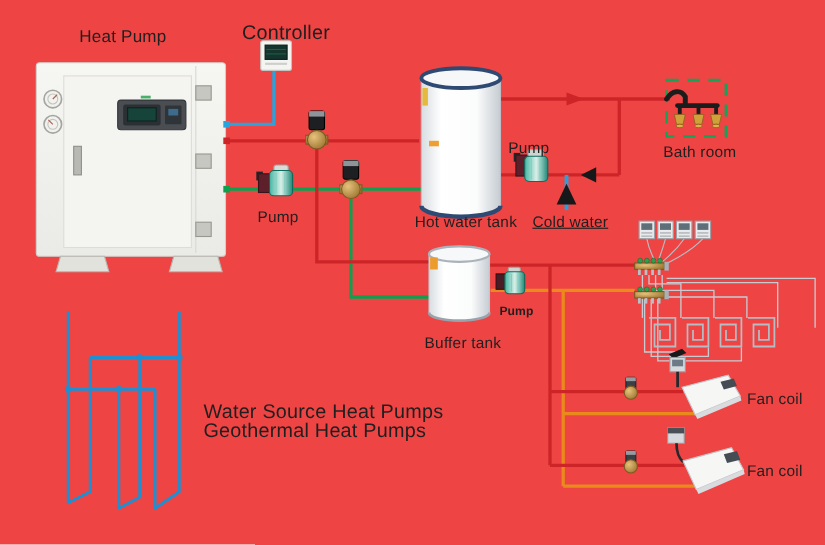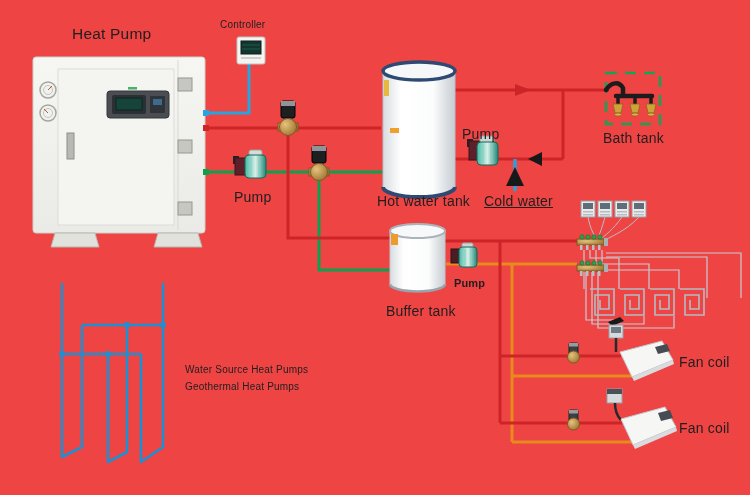--- a/index.html
+++ b/index.html
@@ -3,21 +3,21 @@
 <meta charset="utf-8">
 <style>
   html,body{margin:0;padding:0;background:#ffffff;}
   #stage{position:relative;width:750px;height:495px;background:#ef4444;overflow:hidden;
          font-family:"Liberation Sans",sans-serif;}
   #diagram-svg{position:absolute;left:0;top:0;}
   .label{position:absolute;color:#1f1f1f;font-size:14px;line-height:1.15;white-space:nowrap;
          letter-spacing:.2px;}
   .label-lg{font-size:15.5px;}
   .label-sm{font-size:11px;font-weight:bold;letter-spacing:.1px;}
-  .label-md{font-size:10px;}
+  .label-md{font-size:18px;}
 </style>
 </head>
 <body>
 
 <div id="stage">
 
 <svg id="diagram-svg" width="750" height="495" viewBox="0 0 750 495">
   <defs>
     <linearGradient id="tankG" x1="0" y1="0" x2="1" y2="0">
       <stop offset="0" stop-color="#d8dde1"></stop>
@@ -308,21 +308,21 @@
     <polygon points="658,413 670,410 673,418 661,421" fill="#454c54"></polygon>
   </g>
 </svg>
 
 <div class="label label-lg" style="left:72px;top:25px;">Heat Pump</div>
 <div class="label label-md" style="left:220px;top:19px;">Controller</div>
 <div class="label" style="left:234px;top:189px;">Pump</div>
 <div class="label" style="left:377px;top:193px;text-align:center;">Hot water tank</div>
 <div class="label" style="left:462px;top:126px;">Pump</div>
 <div class="label" style="left:484px;top:193px;text-decoration:underline;">Cold water</div>
-<div class="label" style="left:603px;top:130px;">Bath tank</div>
+<div class="label" style="left:603px;top:130px;">Bath room</div>
 <div class="label" style="left:386px;top:303px;">Buffer tank</div>
 <div class="label label-sm" style="left:454px;top:277px;">Pump</div>
 <div class="label" style="left:679px;top:354px;">Fan coil</div>
 <div class="label" style="left:679px;top:420px;">Fan coil</div>
 <div class="label label-md" style="left:185px;top:364px;">Water Source Heat Pumps</div>
 <div class="label label-md" style="left:185px;top:381px;">Geothermal Heat Pumps</div>
 
 </div>
 
 </body></html>

